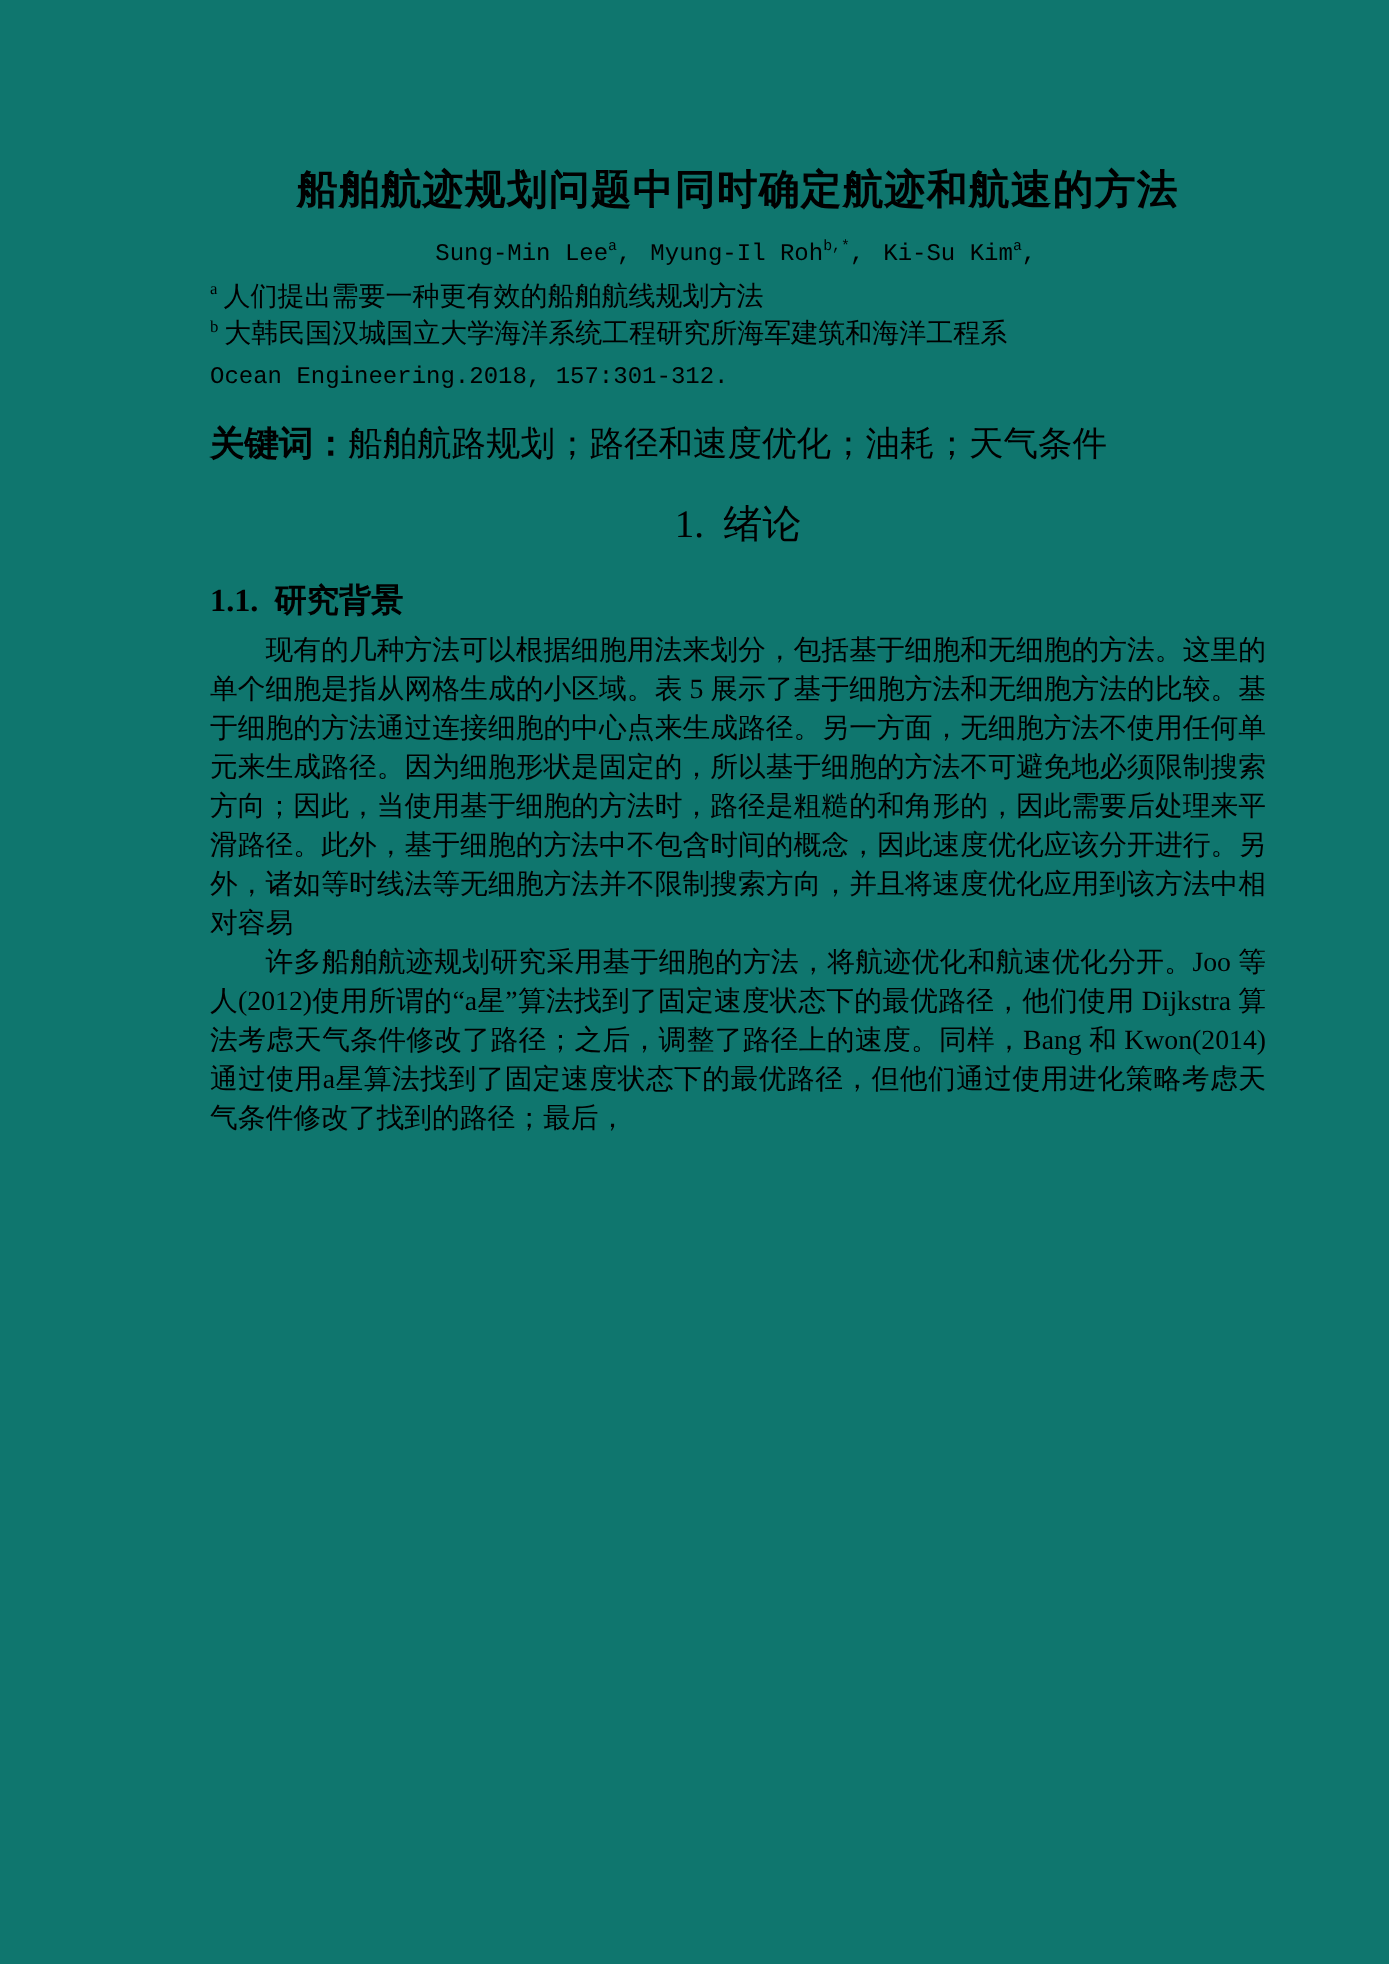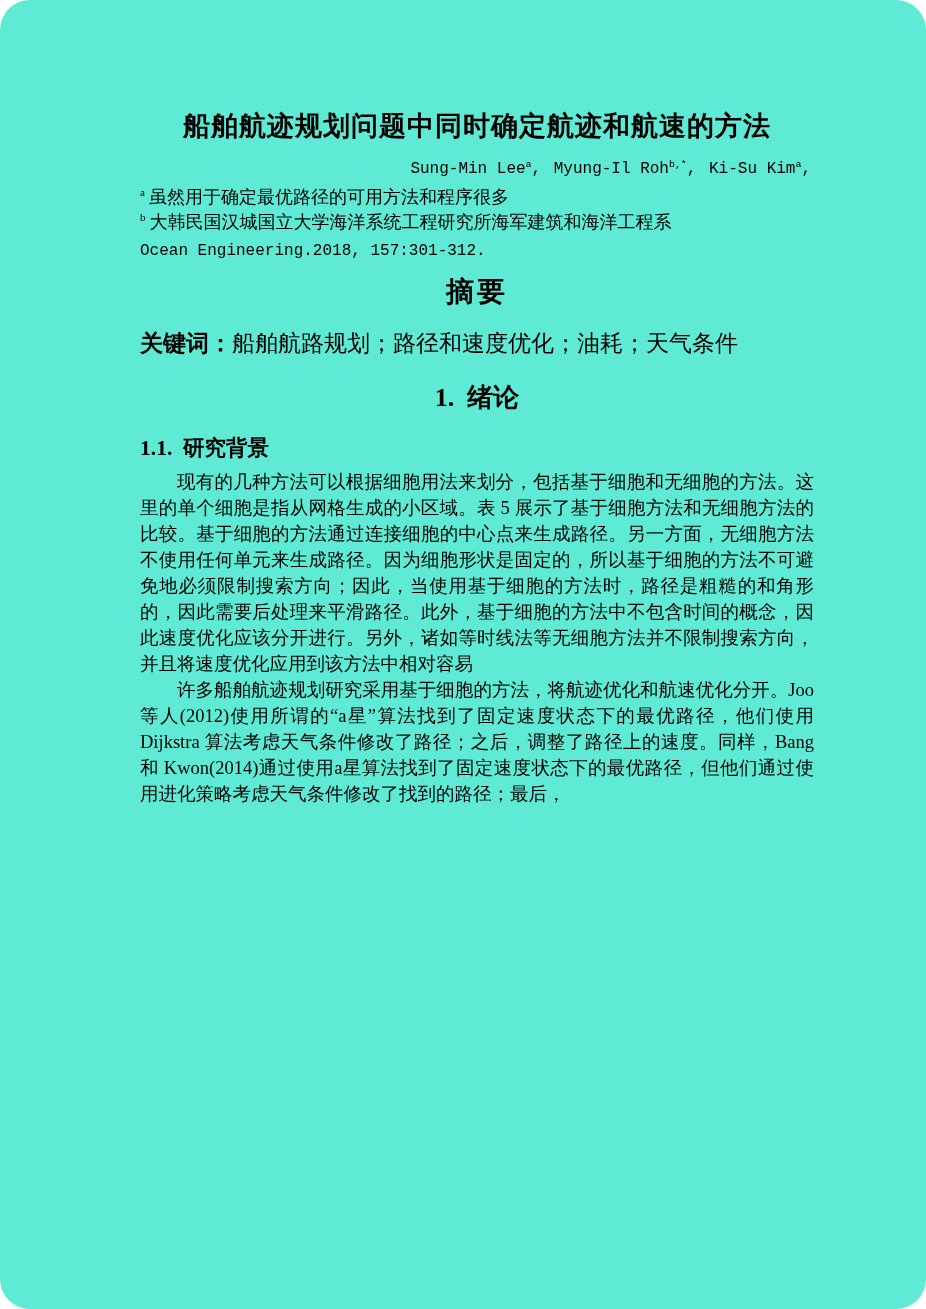--- a/index.html
+++ b/index.html
@@ -7,34 +7,33 @@
   body {
     width: 926px;
     height: 1309px;
     font-family: "Liberation Serif", "DejaVu Serif", serif;
     color: #000000;
     overflow: hidden;
   }
   .page {
     width: 926px;
     height: 1309px;
-    background: #5eead4;
-    padding: 108px 112px 0 140px;
+    background: #0f766e;
+    padding: 108px 82px 0 140px;
     overflow: hidden;
-    border-radius: 30px;
   }
   .title {
     font-size: 27px;
     font-weight: bold;
     text-align: center;
     letter-spacing: 1px;
     line-height: 36px;
   }
   .authors {
-    text-align: right;
+    text-align: center;
     font-family: "Liberation Mono", "DejaVu Sans Mono", monospace;
     font-size: 16px;
     line-height: 26px;
   }
   .authors-first { margin-top: 12px; }
   .author { margin-right: 3px; }
   sup { font-size: 0.62em; vertical-align: super; line-height: 0; }
   .affiliations { margin-top: 3px; }
   .affiliation-row {
     font-size: 18px;
@@ -65,21 +64,21 @@
   }
   .keywords {
     margin-top: 20px;
     font-size: 23px;
     line-height: 26px;
   }
   .keywords-label { font-weight: bold; }
   .section-heading {
     text-align: center;
     font-size: 26px;
-    font-weight: bold;
+    font-weight: normal;
     margin-top: 22px;
     line-height: 38px;
     white-space: pre-wrap;
   }
   .sub-heading {
     font-size: 21.5px;
     font-weight: bold;
     margin-top: 16px;
     margin-bottom: 6px;
     line-height: 30px;
@@ -94,27 +93,26 @@
 <div class="page">
 
   <h1 class="title">船舶航迹规划问题中同时确定航迹和航速的方法</h1>
 
   <div class="authors authors-first">
     <span class="author"><span>Sung-Min Lee</span><sup>a</sup><span>, </span></span><span class="author"><span>Myung-Il Roh</span><sup>b,*</sup><span>, </span></span><span class="author"><span>Ki-Su Kim</span><sup>a</sup><span>,</span></span>
   </div>
 
 
   <div class="affiliations">
-    <div class="affiliation-row"><sup>a</sup><span>虽然用于确定最优路径的可用方法和程序很多</span></div>
+    <div class="affiliation-row"><sup>a</sup><span>人们提出需要一种更有效的船舶航线规划方法</span></div>
     <div class="affiliation-row"><sup>b</sup><span>大韩民国汉城国立大学海洋系统工程研究所海军建筑和海洋工程系</span></div>
   </div>
 
   <div class="journal">Ocean Engineering.2018, 157:301-312.</div>
 
-  <h2 class="abstract-heading">摘要</h2>
 
 
   <div class="keywords">
     <span class="keywords-label">关键词：</span><span>船舶航路规划；路径和速度优化；油耗；天气条件</span>
   </div>
 
   <h2 class="section-heading">1.  绪论</h2>
 
   <h3 class="sub-heading">1.1.  研究背景</h3>
 

